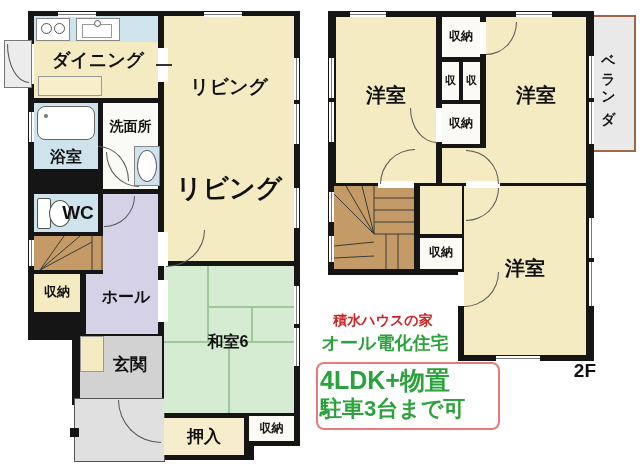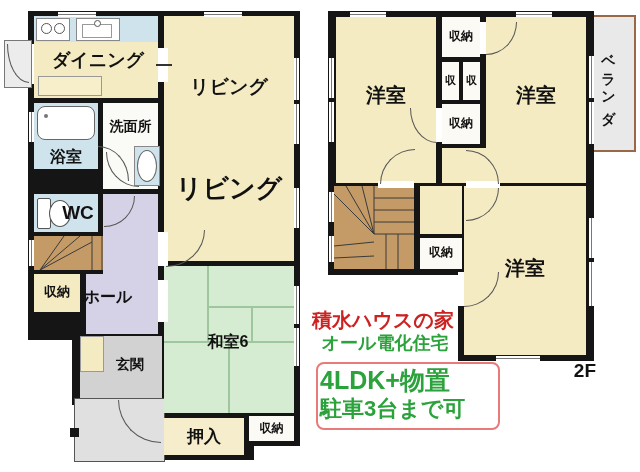--- a/index.html
+++ b/index.html
@@ -121,23 +121,23 @@
 
     <div class="gap" style="left:158px;top:280px;width:10px;height:42px;"></div>
     <div class="arc arc-bl" style="left:118px;top:400px;width:42px;height:42px;"></div>
 
     <div class="lbl" style="left:40px;top:48px;width:116px;height:24px;font-size:18px;">ダイニング</div>
     <div class="lbl" style="left:164px;top:74px;width:130px;height:24px;font-size:19px;">リビング</div>
     <div class="lbl" style="left:164px;top:176px;width:130px;height:24px;font-size:26px;">リビング</div>
     <div class="lbl" style="left:103px;top:117px;width:55px;height:18px;font-size:14px;">洗面所</div>
     <div class="lbl" style="left:36px;top:147px;width:60px;height:20px;font-size:16px;">浴室</div>
     <div class="lbl" style="left:58px;top:199px;width:40px;height:26px;font-size:19px;">WC</div>
-    <div class="lbl" style="left:72px;top:287px;width:72px;height:20px;font-size:16px;">ホール</div>
+    <div class="lbl" style="left:90px;top:287px;width:72px;height:20px;font-size:16px;">ホール</div>
     <div class="lbl" style="left:34px;top:282px;width:46px;height:18px;font-size:13px;">収納</div>
-    <div class="lbl" style="left:98px;top:354px;width:64px;height:20px;font-size:14px;">玄関</div>
+    <div class="lbl" style="left:98px;top:354px;width:64px;height:20px;font-size:17px;">玄関</div>
     <div class="lbl" style="left:168px;top:330px;width:120px;height:24px;font-size:16px;">和室6</div>
     <div class="lbl" style="left:164px;top:426px;width:80px;height:20px;font-size:17px;">押入</div>
     <div class="lbl" style="left:249px;top:419px;width:45px;height:18px;font-size:12px;">収納</div>
   </div>
 
   <div>
 
     <div class="abs" style="left:584px;top:15px;width:48px;height:133px;background:#e9e9e9;border:2px solid #9a6847;"></div>
 
     <div class="wall" style="left:328px;top:11px;width:266px;height:177px;"></div>
@@ -205,20 +205,20 @@
     <div class="lbl" style="left:442px;top:28px;width:38px;height:16px;font-size:12px;">収納</div>
     <div class="lbl" style="left:442px;top:72px;width:17px;height:16px;font-size:11px;">収</div>
     <div class="lbl" style="left:463px;top:72px;width:17px;height:16px;font-size:11px;">収</div>
     <div class="lbl" style="left:442px;top:115px;width:38px;height:16px;font-size:12px;">収納</div>
     <div class="lbl" style="left:420px;top:244px;width:42px;height:16px;font-size:12px;">収納</div>
     <div class="lbl vtext" style="left:592px;top:32px;width:34px;height:100px;font-size:14px;">ベランダ</div>
     <div class="lbl" style="left:556px;top:360px;width:40px;height:20px;font-size:19px;justify-content:flex-end;">2F</div>
   </div>
 
   <div>
-    <div class="lbl" style="left:308px;top:310px;width:150px;height:20px;font-size:20px;color:#cc2222;">積水ハウスの家</div>
+    <div class="lbl" style="left:308px;top:310px;width:150px;height:20px;font-size:14px;color:#cc2222;">積水ハウスの家</div>
     <div class="lbl" style="left:312px;top:333px;width:146px;height:20px;font-size:18px;color:#2ca23c;">オール電化住宅</div>
     <div class="abs" style="left:316px;top:362px;width:180px;height:64px;border:2px solid #e87a7a;border-radius:8px;background:#fff;"></div>
     <div class="lbl" style="left:320px;top:366px;width:172px;height:28px;font-size:25px;color:#2ca23c;justify-content:flex-start;">4LDK+物置</div>
     <div class="lbl" style="left:320px;top:396px;width:172px;height:26px;font-size:22px;color:#2ca23c;justify-content:flex-start;">駐車3台まで可</div>
   </div>
 
 </div>
 
 </body></html>

